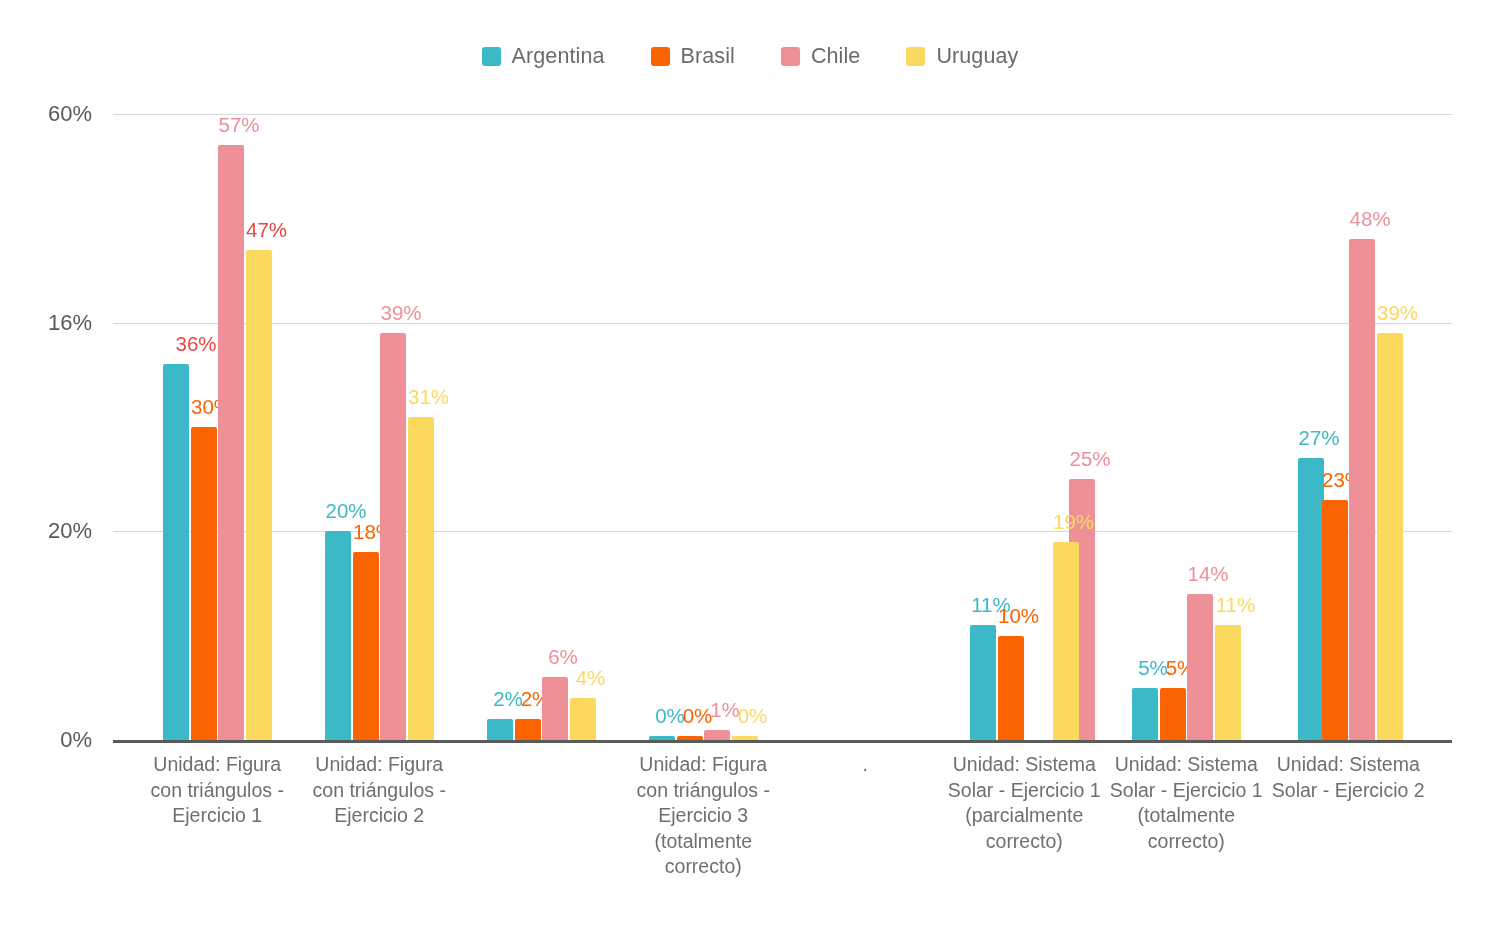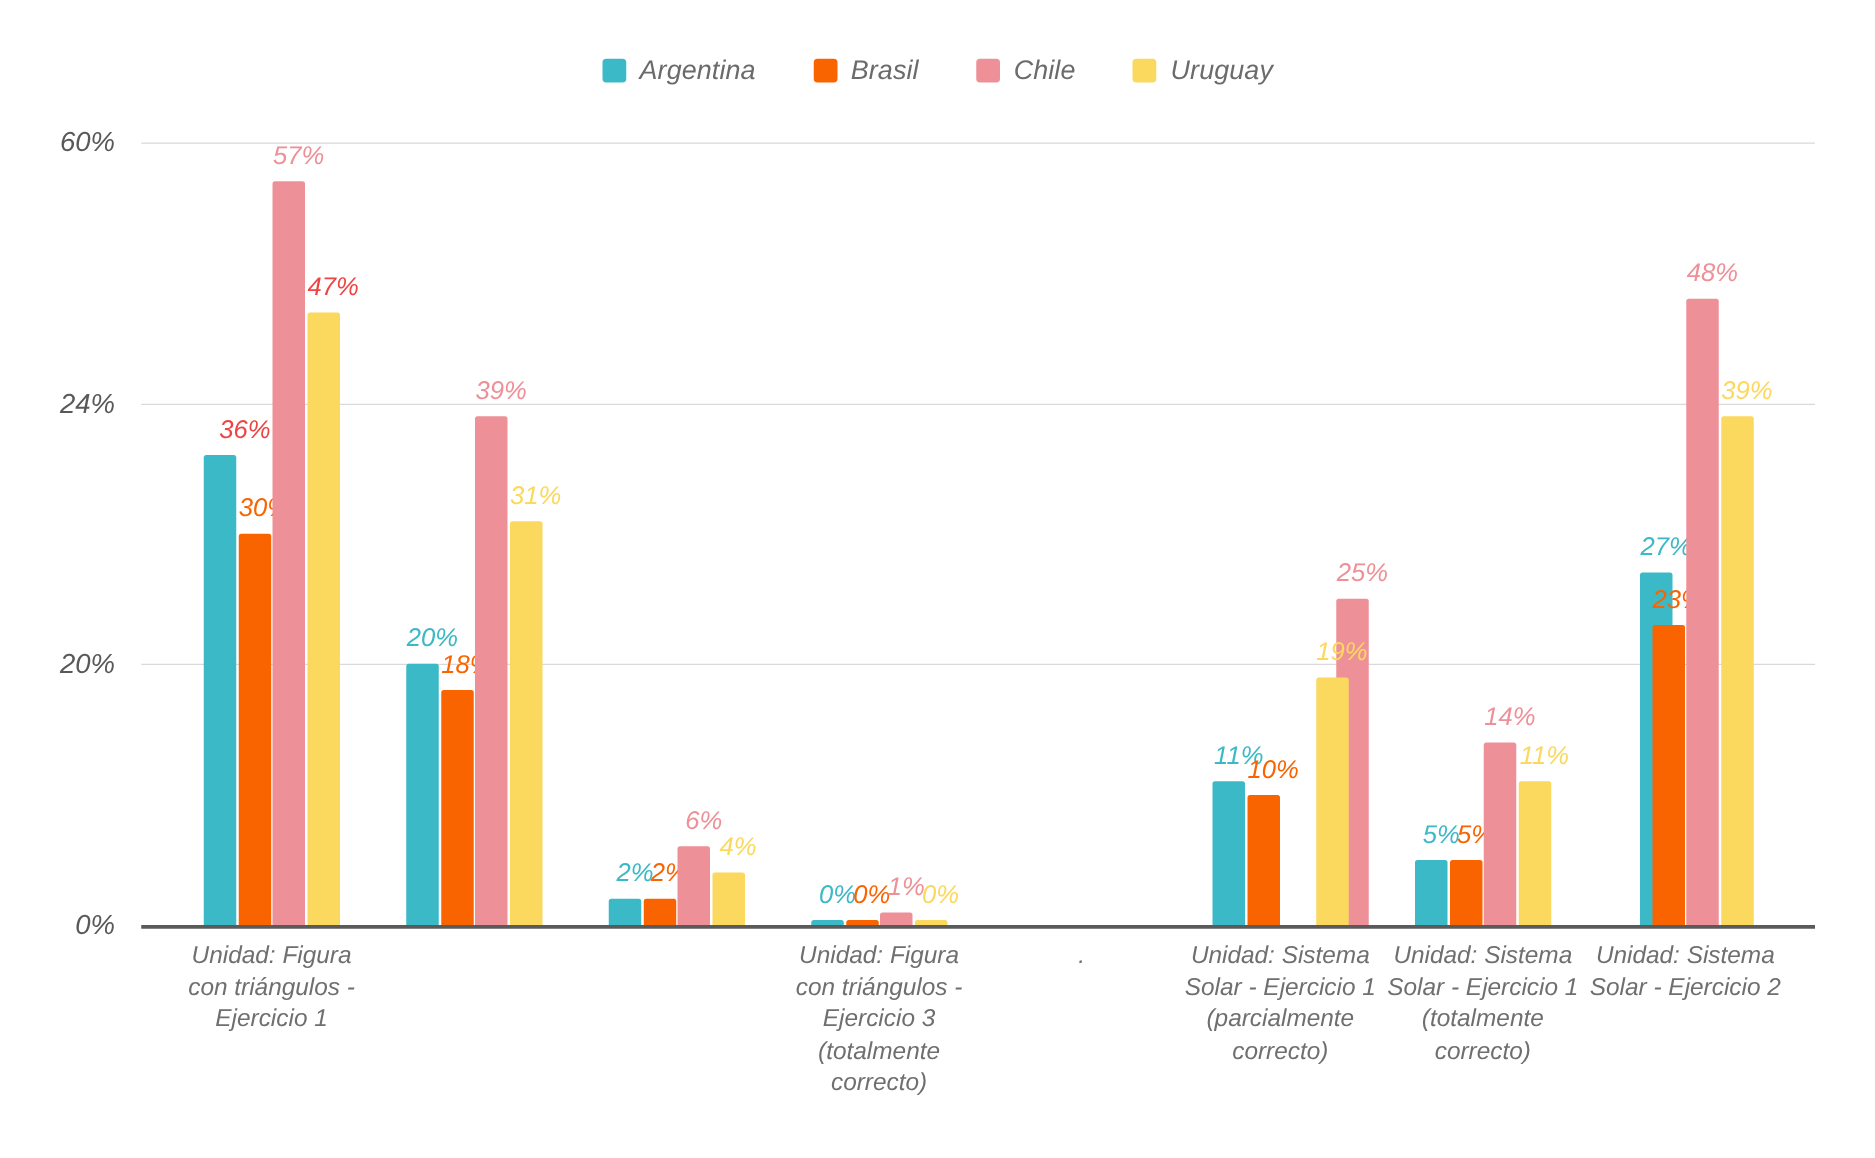--- a/index.html
+++ b/index.html
@@ -10,21 +10,20 @@
   body {
     width: 1500px;
     height: 926px;
     font-family: "Liberation Sans", sans-serif;
     overflow: hidden;
   }
   #chart-root {
     position: relative;
     width: 1500px;
     height: 926px;
-    font-style: italic;
   }
 
   
   #legend {
     position: absolute;
     left: 0;
     top: 44px;
     width: 1500px;
     display: flex;
     justify-content: center;
@@ -138,21 +137,21 @@
         <span class="legend-label">Uruguay</span>
       </div>
     </div>
 
   <div id="plot">
       <div class="axisline" style="top: 740px;"></div>
       <div class="ytick-label" style="top: 740px;">0%</div>
       <div class="gridline" style="top: 531.333px;"></div>
       <div class="ytick-label" style="top: 531.333px;">20%</div>
       <div class="gridline" style="top: 322.667px;"></div>
-      <div class="ytick-label" style="top: 322.667px;">24%</div>
+      <div class="ytick-label" style="top: 322.667px;">16%</div>
       <div class="gridline" style="top: 114px;"></div>
       <div class="ytick-label" style="top: 114px;">60%</div>
       <div class="group" style="left: 163px; width: 108.5px;">
         <div class="bar-wrap" style="left: 0px; width: 26px; height: 100%;">
           <div class="bar" style="height: 375.6px; background: rgb(60, 185, 198);"></div>
           <div class="bar-label" style="color: #ef4444; left: 33px; bottom: 383.6px;">36%</div>
         </div>
         <div class="bar-wrap" style="left: 27.5px; width: 26px; height: 100%;">
           <div class="bar" style="height: 313px; background: rgb(250, 100, 0);"></div>
           <div class="bar-label" style="color: rgb(250, 100, 0); left: 21px; bottom: 321px;">30%</div>
@@ -178,20 +177,21 @@
         </div>
         <div class="bar-wrap" style="left: 55px; width: 26px; height: 100%;">
           <div class="bar" style="height: 406.9px; background: rgb(238, 144, 152);"></div>
           <div class="bar-label" style="color: rgb(238, 144, 152); left: 21px; bottom: 414.9px;">39%</div>
         </div>
         <div class="bar-wrap" style="left: 82.5px; width: 26px; height: 100%;">
           <div class="bar" style="height: 323.433px; background: rgb(251, 216, 94);"></div>
           <div class="bar-label" style="color: rgb(251, 216, 94); left: 21px; bottom: 331.433px; margin-top: 36px;">31%</div>
         </div>
       </div>
+      <div class="cat-label" style="left: 297.25px; width: 164px;">Unidad: Figura con triángulos - Ejercicio 2</div>
       <div class="group" style="left: 487px; width: 108.5px;">
         <div class="bar-wrap" style="left: 0px; width: 26px; height: 100%;">
           <div class="bar" style="height: 20.8667px; background: rgb(60, 185, 198);"></div>
           <div class="bar-label" style="color: rgb(60, 185, 198); left: 21px; bottom: 28.8667px;">2%</div>
         </div>
         <div class="bar-wrap" style="left: 27.5px; width: 26px; height: 100%;">
           <div class="bar" style="height: 20.8667px; background: rgb(250, 100, 0);"></div>
           <div class="bar-label" style="color: rgb(250, 100, 0); left: 21px; bottom: 28.8667px;">2%</div>
         </div>
         <div class="bar-wrap" style="left: 55px; width: 26px; height: 100%;">
@@ -256,21 +256,21 @@
           <div class="bar" style="height: 146.067px; background: rgb(238, 144, 152);"></div>
           <div class="bar-label" style="color: rgb(238, 144, 152); left: 21px; bottom: 154.067px;">14%</div>
         </div>
         <div class="bar-wrap" style="left: 82.5px; width: 26px; height: 100%;">
           <div class="bar" style="height: 114.767px; background: rgb(251, 216, 94);"></div>
           <div class="bar-label" style="color: rgb(251, 216, 94); left: 21px; bottom: 122.767px;">11%</div>
         </div>
       </div>
       <div class="cat-label" style="left: 1104.25px; width: 164px;">Unidad: Sistema Solar - Ejercicio 1 (totalmente correcto)</div>
       <div class="group" style="left: 1294px; width: 108.5px;">
-        <div class="bar-wrap" style="left: 18px; width: 26px; height: 100%;">
+        <div class="bar-wrap" style="left: 4px; width: 26px; height: 100%;">
           <div class="bar" style="height: 281.7px; background: rgb(60, 185, 198);"></div>
           <div class="bar-label" style="color: rgb(60, 185, 198); left: 21px; bottom: 289.7px;">27%</div>
         </div>
         <div class="bar-wrap" style="left: 27.5px; width: 26px; height: 100%;">
           <div class="bar" style="height: 239.967px; background: rgb(250, 100, 0);"></div>
           <div class="bar-label" style="color: rgb(250, 100, 0); left: 21px; bottom: 247.967px;">23%</div>
         </div>
         <div class="bar-wrap" style="left: 55px; width: 26px; height: 100%; border-radius: 10px;">
           <div class="bar" style="height: 500.8px; background: rgb(238, 144, 152);"></div>
           <div class="bar-label" style="color: rgb(238, 144, 152); left: 21px; bottom: 508.8px;">48%</div>

